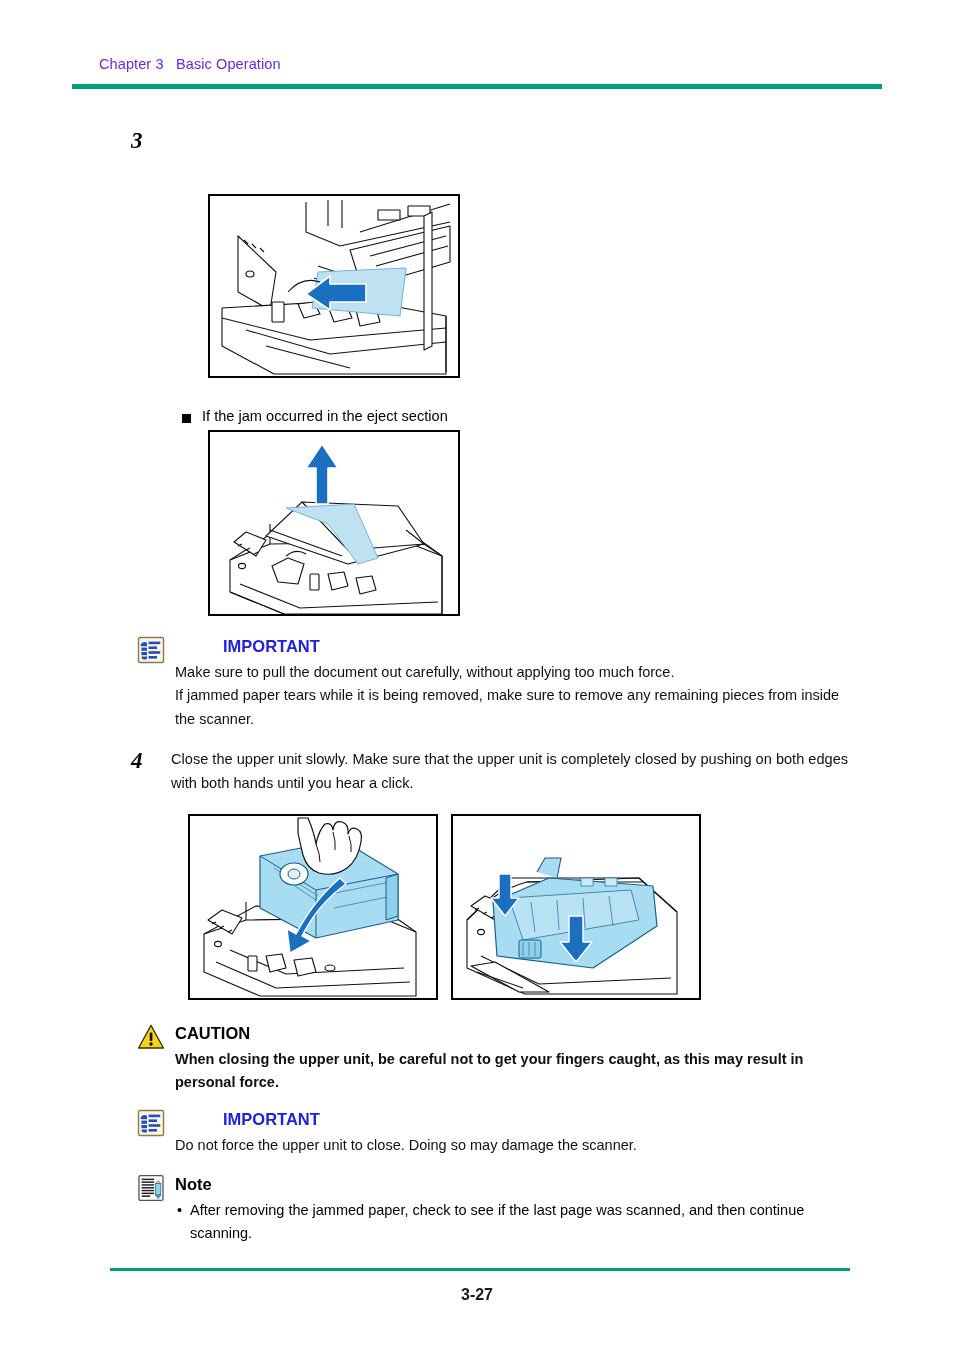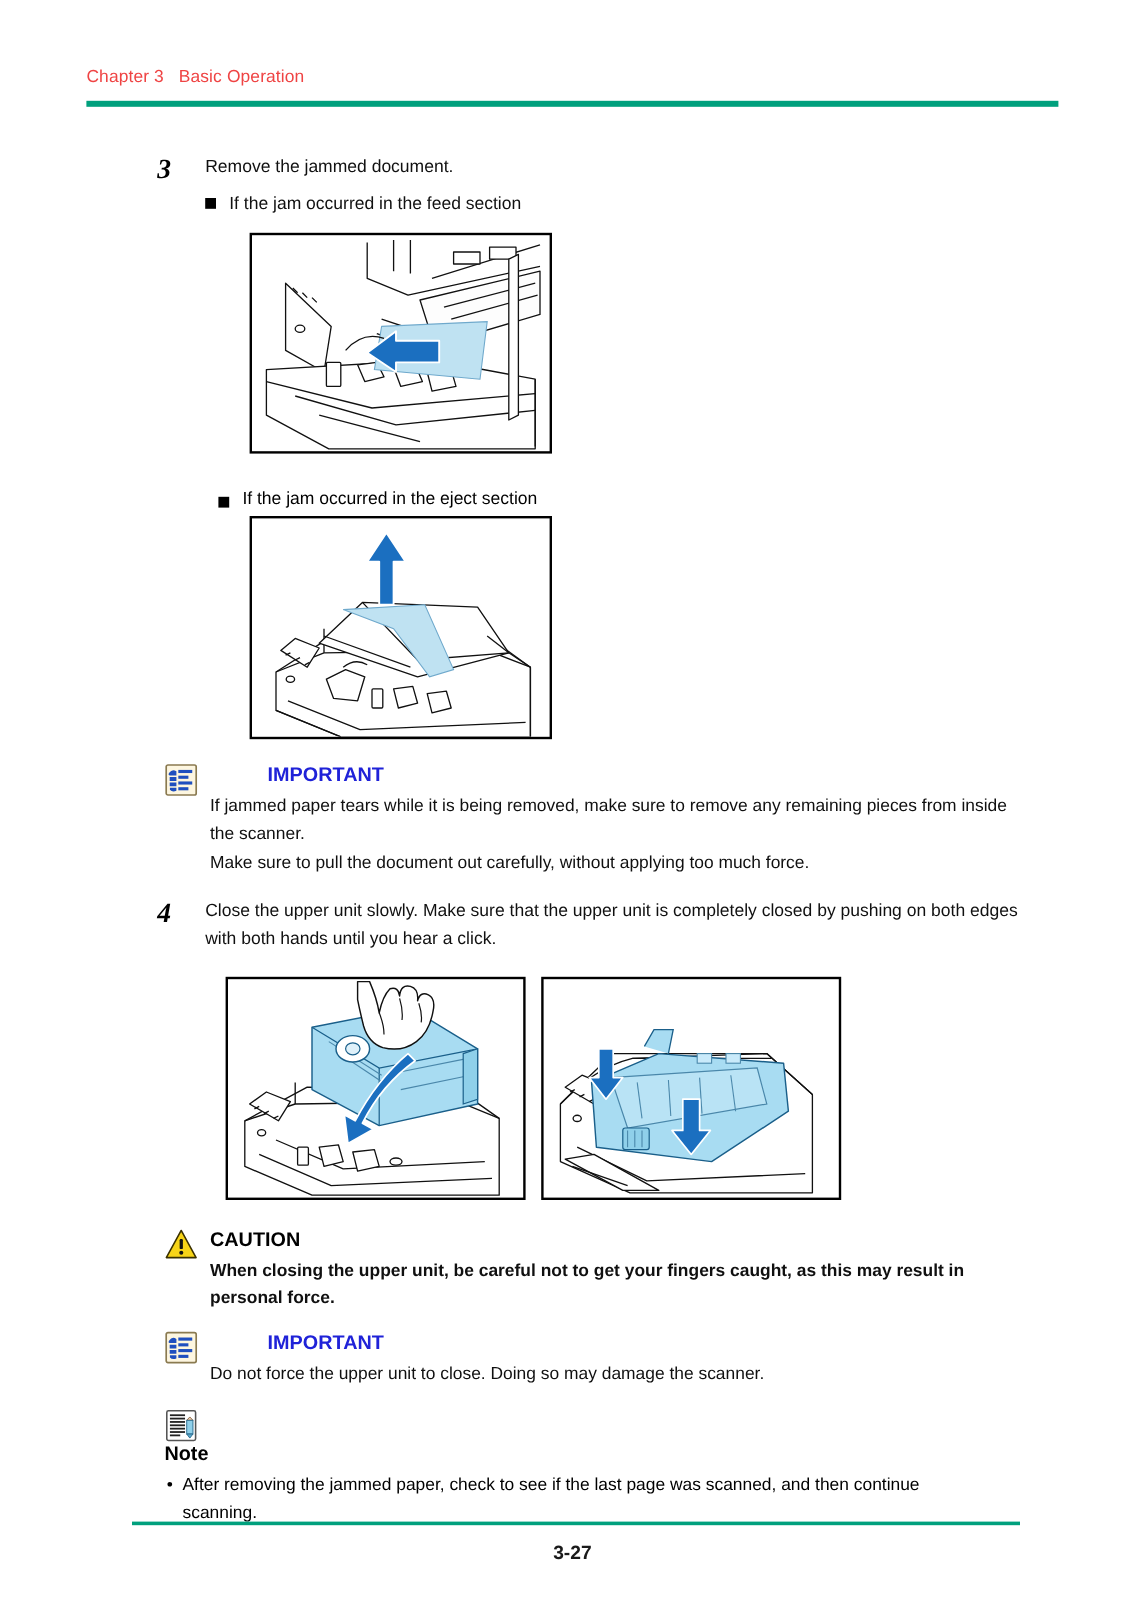--- a/index.html
+++ b/index.html
@@ -23,24 +23,25 @@
   }
 
   
   .header {
     position: absolute;
     left: 72px;
     top: 56px;
     width: 810px;
   }
   .header-text {
-    color: #ef4444;
+    color: #6d28d9;
     font-size: 14.5px;
     letter-spacing: 0.1px;
     white-space: pre;
+    margin-left: 27px;
   }
   .header-rule {
     position: absolute;
     left: 0px;
     top: 28px;
     width: 810px;
     height: 5px;
     background: #00a07d;
   }
 
@@ -167,27 +168,20 @@
 
   <div class="header">
     <div class="header-text"><span>Chapter 3</span>&nbsp;&nbsp;&nbsp;<span>Basic Operation</span></div>
     <div class="header-rule"></div>
   </div>
 
   <div class="content">
 
     <div class="step" style="left:131px; top:128px; width:760px;">
       <div class="step-num">3</div>
-      <div class="step-body">
-        <div>Remove the jammed document.</div>
-        <div class="sub-bullet">
-          <span class="sq-marker"></span>
-          <span>If the jam occurred in the feed section</span>
-        </div>
-      </div>
     </div>
 
     <div class="figure" style="left:208px; top:194px; width:252px; height:184px;">
       <svg width="248" height="180" viewBox="0 0 248 180">
         <g fill="none" stroke="#111" stroke-width="1.1" stroke-linejoin="round">
 
           <path d="M8 8 L8 72 L40 96 L36 112 L18 118 L10 150 L50 176 L240 176 L240 8 Z" fill="#ffffff" stroke="none"></path>
           <path d="M96 6 L96 36 L130 50 L240 26"></path>
           <path d="M240 8 L150 36"></path>
           <path d="M118 4 L118 30"></path>
@@ -287,22 +281,22 @@
           <path d="M4.4 16 l5.6 0 l0 3.2 l-5.6 0 Z" fill="#1f4fbf"></path>
           <path d="M4.6 20.4 l5.4 0 l0 2.6 q-3.4 1.4 -5.4 -0.8 Z" fill="#1f4fbf"></path>
           <rect x="11.6" y="5.6" width="11.6" height="2.6" fill="#1f4fbf"></rect>
           <rect x="11.6" y="10.4" width="8.4" height="2.6" fill="#1f4fbf"></rect>
           <rect x="11.6" y="15.2" width="11.6" height="2.6" fill="#1f4fbf"></rect>
           <rect x="11.6" y="20" width="8.4" height="2.6" fill="#1f4fbf"></rect>
         </svg>
       </span>
       <div class="notice-main">
         <div class="notice-title title-important">IMPORTANT</div>
+        <div class="notice-text">Make sure to pull the document out carefully, without applying too much force.</div>
         <div class="notice-text" style="max-width:702px;">If jammed paper tears while it is being removed, make sure to remove any remaining pieces from inside the scanner.</div>
-        <div class="notice-text">Make sure to pull the document out carefully, without applying too much force.</div>
       </div>
     </div>
 
     <div class="step" style="left:131px; top:748px; width:730px;">
       <div class="step-num">4</div>
       <div class="step-body" style="width:682px;">
         <div>Close the upper unit slowly. Make sure that the upper unit is completely closed by pushing on both edges with both hands until you hear a click.</div>
       </div>
     </div>
 
@@ -422,21 +416,21 @@
           <rect x="11.6" y="15.2" width="11.6" height="2.6" fill="#1f4fbf"></rect>
           <rect x="11.6" y="20" width="8.4" height="2.6" fill="#1f4fbf"></rect>
         </svg>
       </span>
       <div class="notice-main">
         <div class="notice-title title-important">IMPORTANT</div>
         <div class="notice-text">Do not force the upper unit to close. Doing so may damage the scanner.</div>
       </div>
     </div>
 
-    <div class="notice" style="left:137px; top:1174px; width:720px;flex-direction:column;">
+    <div class="notice" style="left:137px; top:1174px; width:720px;">
       <span class="notice-icon">
         <svg width="28" height="28" viewBox="0 0 28 28">
           <rect x="2" y="1.6" width="24" height="24.8" rx="1.4" fill="#ffffff" stroke="#555555" stroke-width="1.3"></rect>
           <g fill="#222222">
             <rect x="4.6" y="4.6" width="12.6" height="1.5"></rect>
             <rect x="4.6" y="7.4" width="12.6" height="1.5"></rect>
             <rect x="4.6" y="10.2" width="12.6" height="1.5"></rect>
             <rect x="4.6" y="13" width="12.6" height="1.5"></rect>
             <rect x="4.6" y="15.8" width="12.6" height="1.5"></rect>
             <rect x="4.6" y="18.6" width="12.6" height="1.5"></rect>

